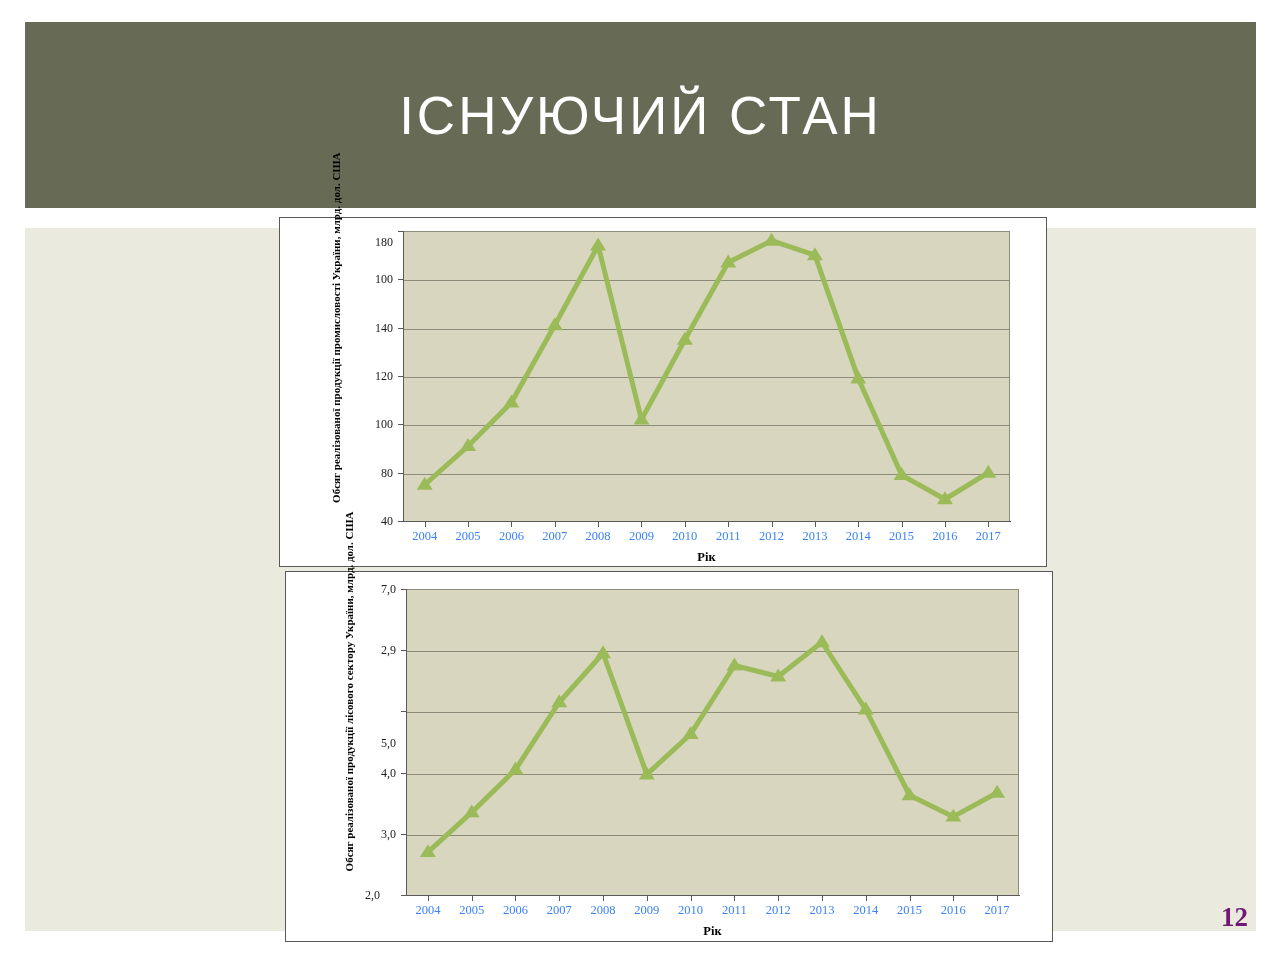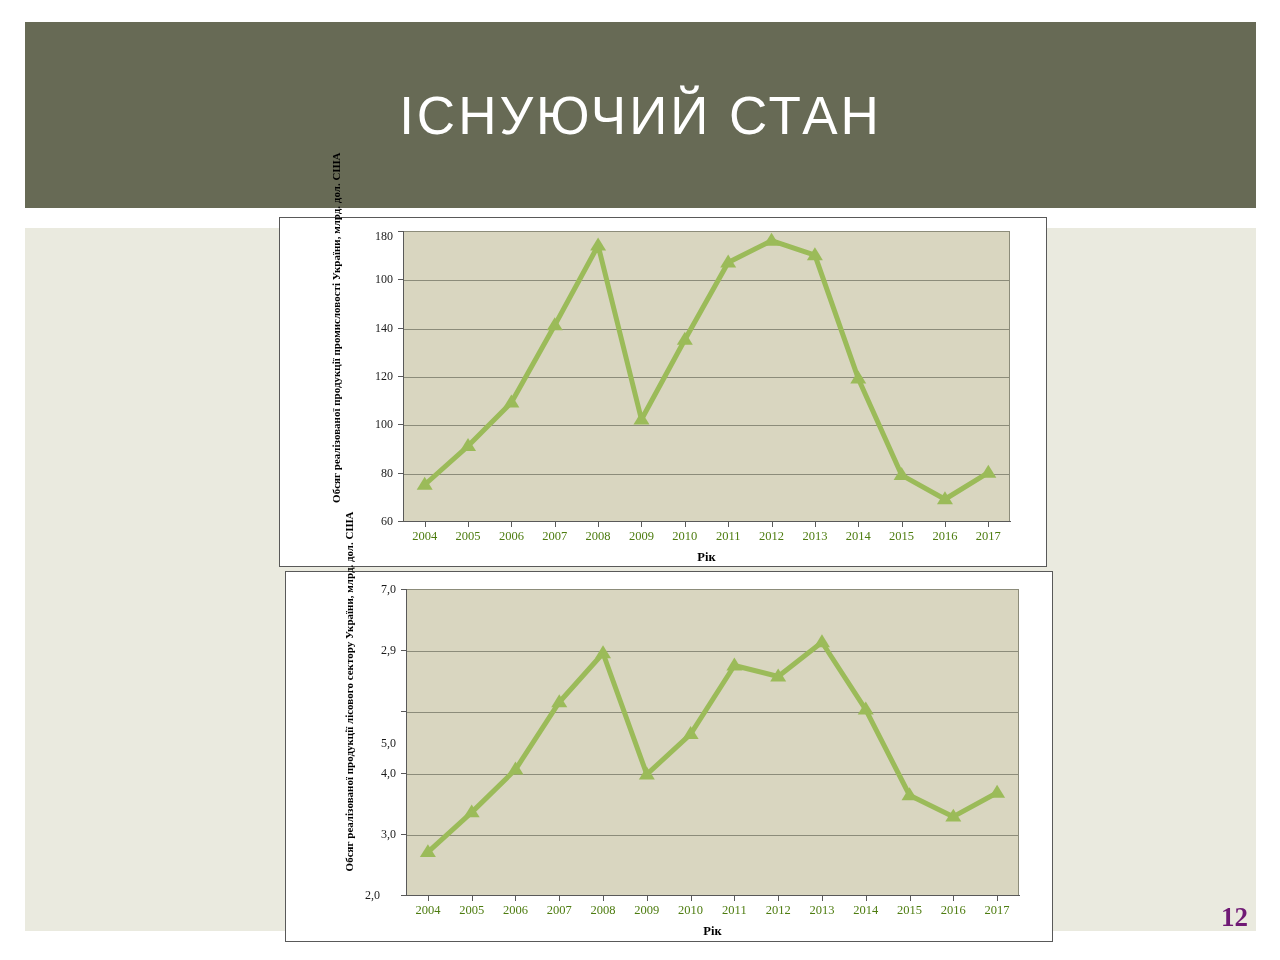--- a/index.html
+++ b/index.html
@@ -135,21 +135,21 @@
     width: 5px;
     height: 1px;
     background: #595959;
   }
 
   .xtick-label {
     position: absolute;
     text-align: right;
     font-family: "Liberation Serif", serif;
     font-size: 12.5px;
-    color: #4d7c0f;
+    color: #3b82f6;
     transform: translateX(-50%);
     white-space: nowrap;
   }
   .xtick-mark {
     position: absolute;
     width: 1px;
     height: 5px;
     background: #595959;
   }
 
@@ -183,33 +183,33 @@
     <div class="plot-area">
         <div class="gridline" style="top: 241.667px;"></div>
         <div class="gridline" style="top: 193.333px;"></div>
         <div class="gridline" style="top: 145px;"></div>
         <div class="gridline" style="top: 96.6667px;"></div>
         <div class="gridline" style="top: 48.3333px;"></div>
       </div>
     <div class="axis-line-y" style="left: 123px; top: 13px; height: 291px;"></div>
     <div class="axis-line-x" style="left: 123px; top: 303px; width: 608px;"></div>
     <div class="x-axis-title" style="left: 426.5px; top: 332px;">Рік</div>
-  <div class="ytick-label" style="top: 303px; right: 653px;">60</div>
+  <div class="ytick-label" style="top: 303px; right: 653px;">40</div>
       <div class="ytick-mark" style="left: 118px; top: 303px;"></div>
       <div class="ytick-label" style="top: 254.667px; right: 653px;">80</div>
       <div class="ytick-mark" style="left: 118px; top: 254.667px;"></div>
       <div class="ytick-label" style="top: 206.333px; right: 653px;">100</div>
       <div class="ytick-mark" style="left: 118px; top: 206.333px;"></div>
       <div class="ytick-label" style="top: 158px; right: 653px;">120</div>
       <div class="ytick-mark" style="left: 118px; top: 158px;"></div>
       <div class="ytick-label" style="top: 109.667px; right: 653px;">140</div>
       <div class="ytick-mark" style="left: 118px; top: 109.667px;"></div>
       <div class="ytick-label" style="top: 61.3333px; right: 653px;">100</div>
       <div class="ytick-mark" style="left: 118px; top: 61.3333px;"></div>
-      <div class="ytick-label" style="top: 18px; right: 653px; text-align: center;">180</div>
+      <div class="ytick-label" style="top: 24px; right: 653px; text-align: center;">180</div>
       <div class="ytick-mark" style="left: 118px; top: 13px;"></div>
       <div class="xtick-label" style="left: 144.679px; top: 311px;">2004</div>
       <div class="xtick-mark" style="left: 144.679px; top: 304px;"></div>
       <div class="xtick-label" style="left: 188.036px; top: 311px;">2005</div>
       <div class="xtick-mark" style="left: 188.036px; top: 304px;"></div>
       <div class="xtick-label" style="left: 231.393px; top: 311px;">2006</div>
       <div class="xtick-mark" style="left: 231.393px; top: 304px;"></div>
       <div class="xtick-label" style="left: 274.75px; top: 311px;">2007</div>
       <div class="xtick-mark" style="left: 274.75px; top: 304px;"></div>
       <div class="xtick-label" style="left: 318.107px; top: 311px;">2008</div>

